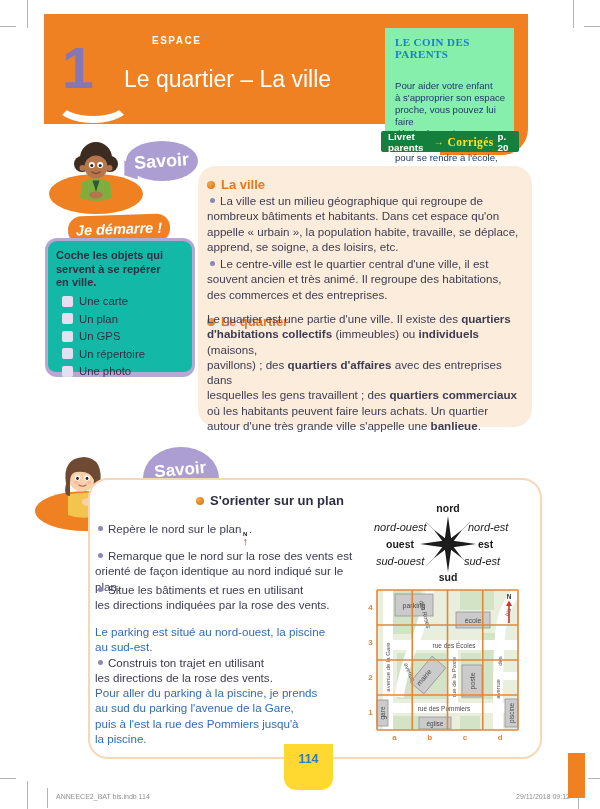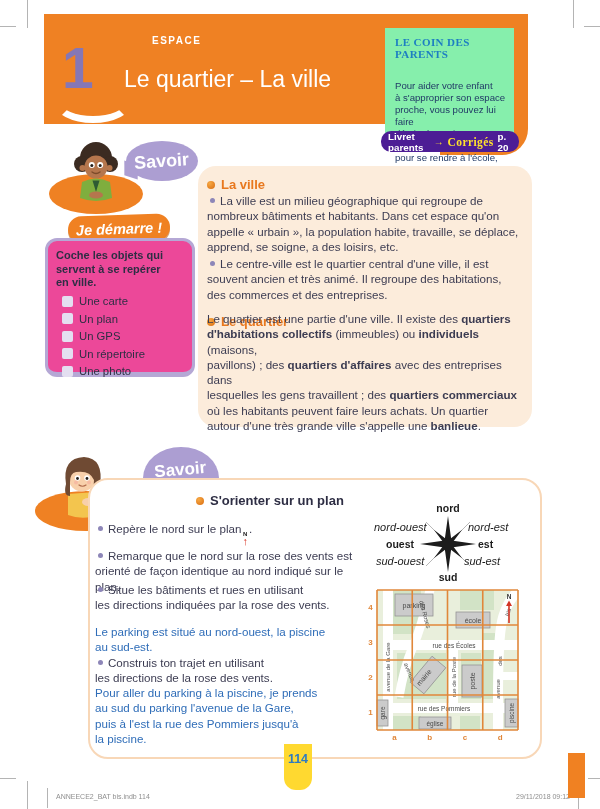--- a/index.html
+++ b/index.html
@@ -19,39 +19,39 @@
          border-left-color:transparent;border-right-color:transparent;
          border-radius:0 0 46px 46px / 0 0 24px 24px;}
   .kicker{color:#fff;font-weight:bold;font-size:10px;letter-spacing:1.5px;}
   .title{color:#fff;font-weight:normal;font-size:23px;}
 
   
   .pbox{background:#86efac;padding:8px 8px 6px 10px;}
   .pbox-title{font-family:"Liberation Serif", serif;font-weight:bold;color:#1d7ec2;
               font-size:11px;letter-spacing:.4px;margin-bottom:5px;}
   .pbox-body{color:#213a66;font-size:9.6px;line-height:12px;font-weight:bold;margin-top:20px;}
-  .pbar{background:#4c1d95;color:#fff;font-size:9.8px;font-weight:bold;
-        display:flex;align-items:center;padding:0 7px;border-radius:10px;}
+  .pbar{background:#15803d;color:#fff;font-size:9.8px;font-weight:bold;
+        display:flex;align-items:center;padding:0 7px;border-radius:2px;}
   .pbar .yel{color:#ffe32c;margin:0 4px;}
   .pbar .cor{color:#ffe32c;font-family:"Liberation Serif", serif;font-size:11.5px;
              letter-spacing:.4px;margin-right:4px;}
 
   
   .bubble{background:#ac9ed2;border-radius:50%;color:#fff;font-weight:bold;
           display:flex;align-items:center;justify-content:center;text-align:center;}
   .bubble .tail{position:absolute;width:14px;height:14px;background:#ac9ed2;
                 transform:rotate(18deg) skew(18deg);left:-2px;bottom:4px;}
 
   
   .badge{background:#f08122;border-radius:14px;color:#fff;font-weight:bold;font-style:italic;
          font-size:14.5px;display:flex;align-items:center;justify-content:center;
          transform:rotate(-2deg);box-shadow:0 2px 0 rgba(180,90,10,.55);}
 
   
-  .chk-box{background:#ec4899;border:3px solid #b5a8d5;border-bottom-width:5px;border-radius:12px;
+  .chk-box{background:#14b8a6;border:3px solid #b5a8d5;border-bottom-width:5px;border-radius:12px;
            padding:8px 6px 6px 8px;}
   .chk-title{font-weight:bold;font-size:11px;line-height:13.5px;color:#2e2e44;}
   .chk-item{display:flex;align-items:center;margin-top:5.5px;font-size:11.3px;color:#2e2e44;}
   .chk-sq{width:11px;height:11px;background:#e4dff1;border-radius:2px;margin:0 6px 0 6px;flex:0 0 auto;}
 
   
   .peach{background:#fcecdb;border-radius:18px;}
   .outline-box{background:#fff;border:2px solid #f8d7b7;border-radius:20px;}
 
   .sec-h{display:flex;align-items:center;font-weight:bold;font-size:13px;color:#e8781e;}
@@ -333,21 +333,21 @@
       <text x="136.3" y="155">d</text>
     </g>
 
     <g>
       <text x="145" y="14" font-size="6.5" font-weight="bold" fill="#333" text-anchor="middle">N</text>
       <line x1="145" y1="38" x2="145" y2="19" stroke="#d33425" stroke-width="1.6"></line>
       <polygon points="142,21 145,15.5 148,21" fill="#d33425"></polygon>
     </g>
   </svg>
 
-  <div class="abs page-tab" style="left:284px;top:744px;width:28px;height:38px;">
+  <div class="abs page-tab" style="left:284px;top:744px;width:49px;height:38px;">
     <span>114</span>
   </div>
   <div class="crop" style="left:47px;top:788px;width:1px;height:20px;"></div>
   <div class="abs foot-txt" style="left:56px;top:793px;">ANNEECE2_BAT bis.indb   114</div>
   <div class="abs foot-txt" style="left:470px;top:793px;width:100px;text-align:right;">29/11/2018   09:12</div>
   <div class="abs swatch" style="left:568px;top:753px;width:17px;height:45px;"></div>
 
 </div>
 
 </body></html>

